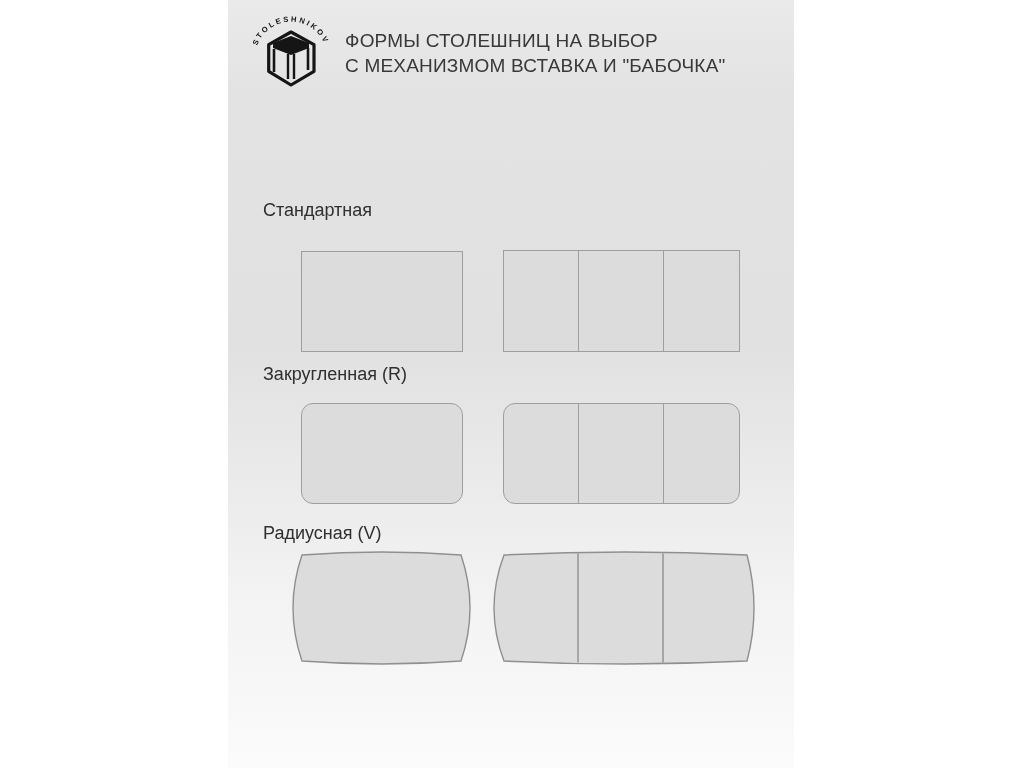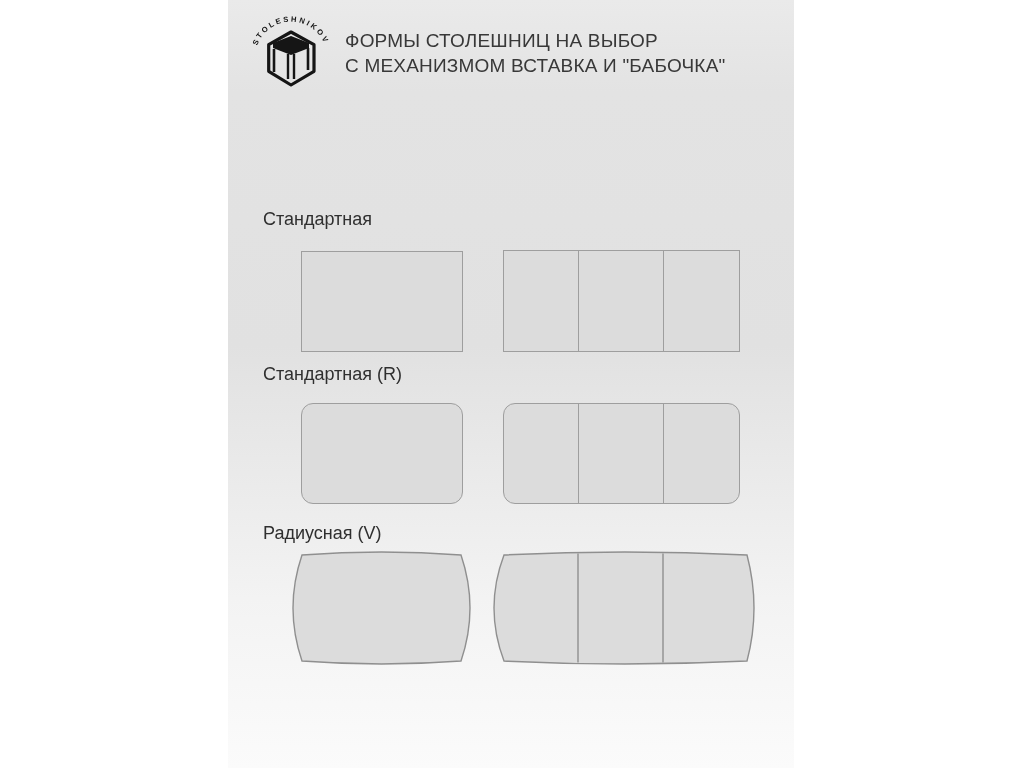--- a/index.html
+++ b/index.html
@@ -16,21 +16,21 @@
   .logo-svg{position:absolute;left:13px;top:8px;width:100px;height:100px;overflow:visible;}
   .logo-arc-text{font-size:7.6px;font-weight:bold;letter-spacing:2.3px;fill:#151515;}
   .title{
     position:absolute;left:117px;top:28px;width:420px;
     color:#383838;font-weight:normal;font-size:19px;line-height:25px;letter-spacing:0.2px;
   }
   
   .sec-label{
     position:absolute;left:35px;color:#2f2f2f;font-size:18px;line-height:20px;
   }
-  .lbl-1{top:209px;text-align:center;} .lbl-2{top:364px;} .lbl-3{top:523px;}
+  .lbl-1{top:200px;text-align:center;} .lbl-2{top:364px;} .lbl-3{top:523px;}
   
   .shape{
     position:absolute;background:#dcdcdc;border:1.5px solid #9e9e9e;box-sizing:border-box;
   }
   .r1-single{left:73px;top:251px;width:162px;height:101px;}
   .r1-ext{left:275px;top:250px;width:237px;height:102px;}
   .r2-single{left:73px;top:403px;width:162px;height:101px;border-radius:12px;}
   .r2-ext{left:275px;top:403px;width:237px;height:101px;border-radius:12px;}
   .divider{
     position:absolute;top:0;bottom:0;width:1.5px;background:#9e9e9e;
@@ -69,21 +69,21 @@
     <div>С МЕХАНИЗМОМ ВСТАВКА И "БАБОЧКА"</div>
   </div>
 
   <div class="sec-label lbl-1">Стандартная</div>
   <div class="shape r1-single"></div>
   <div class="shape r1-ext">
     <div class="divider div-a"></div>
     <div class="divider div-b"></div>
   </div>
 
-  <div class="sec-label lbl-2">Стандартная (R)</div>
+  <div class="sec-label lbl-2">Закругленная (R)</div>
   <div class="shape r2-single"></div>
   <div class="shape r2-ext">
     <div class="divider div-a"></div>
     <div class="divider div-b"></div>
   </div>
 
   <div class="sec-label lbl-3">Радиусная (V)</div>
   <svg class="v-left" viewBox="0 0 177 112">
     <path class="v-fill" d="M 9 3 Q 88.5 -3 168 3 Q 186 56 168 109 Q 88.5 115 9 109 Q -9 56 9 3 Z"></path>
   </svg>

